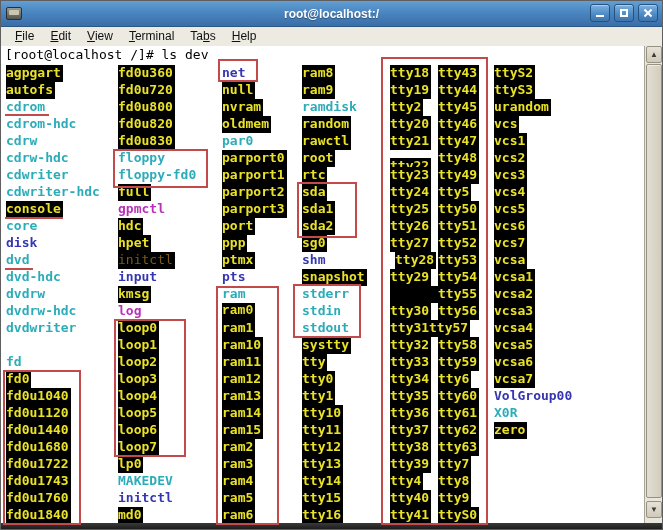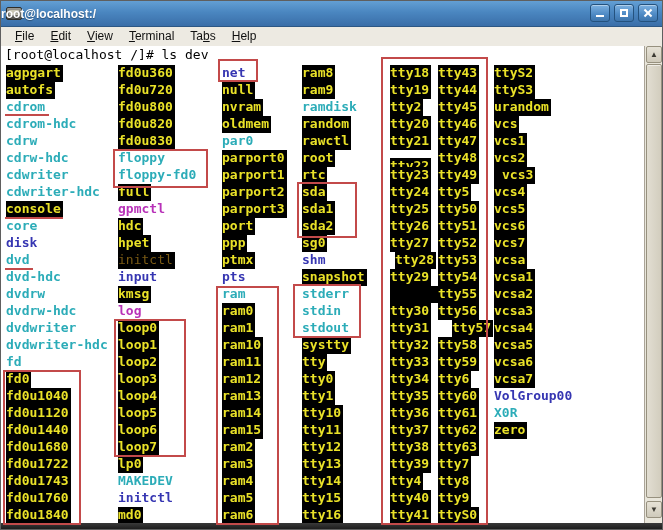--- a/index.html
+++ b/index.html
@@ -21,21 +21,21 @@
   .win-icon {
     width:16px; height:13px; margin-left:5px; border-radius:2px;
     background:linear-gradient(#9a9a94,#55544e);
     border:1px solid #2e2e2a; position:relative;
   }
   .win-icon::after{
     content:""; position:absolute; left:2px; top:2px; right:2px; bottom:4px;
     background:#c9c6b4; border-radius:1px;
   }
   .win-title {
-    position:absolute; left:0; right:0; 
+    position:absolute; left:0; right:0; text-align:center;
     color:#ffffff; font-size:12px; font-weight:bold;
     text-shadow:0 1px 1px rgba(0,0,0,.35); pointer-events:none;
   }
   .tb-controls { position:absolute; right:4px; top:3px; display:flex; gap:4px; }
   .tb-btn {
     width:20px; height:18px; border-radius:3px; cursor:default;
     background:linear-gradient(#7db1e0 0%, #4d89c4 60%, #3d74ab 100%);
     border:1px solid #24527e; position:relative;
     box-shadow:inset 0 1px 0 rgba(255,255,255,.4);
   }
@@ -150,21 +150,20 @@
       <span class="entry e-link" style="left: 5px; top: 121px;">cdwriter</span>
       <span class="entry e-link" style="left: 5px; top: 138px;">cdwriter-hdc</span>
       <span class="entry e-dev" style="left: 5px; top: 155px;">console</span>
       <span class="entry e-link" style="left: 5px; top: 172px;">core</span>
       <span class="entry e-dir" style="left: 5px; top: 189px;">disk</span>
       <span class="entry e-link" style="left: 5px; top: 206px;">dvd</span>
       <span class="entry e-link" style="left: 5px; top: 223px;">dvd-hdc</span>
       <span class="entry e-link" style="left: 5px; top: 240px;">dvdrw</span>
       <span class="entry e-link" style="left: 5px; top: 257px;">dvdrw-hdc</span>
       <span class="entry e-link" style="left: 5px; top: 274px;">dvdwriter</span>
-      <span class="entry e-link" style="left: 5px; top: 291px;">dvdwriter-hdc</span>
       <span class="entry e-link" style="left: 5px; top: 308px;">fd</span>
       <span class="entry e-dev" style="left: 5px; top: 325px;">fd0</span>
       <span class="entry e-dev" style="left: 5px; top: 342px;">fd0u1040</span>
       <span class="entry e-dev" style="left: 5px; top: 359px;">fd0u1120</span>
       <span class="entry e-dev" style="left: 5px; top: 376px;">fd0u1440</span>
       <span class="entry e-dev" style="left: 5px; top: 393px;">fd0u1680</span>
       <span class="entry e-dev" style="left: 5px; top: 410px;">fd0u1722</span>
       <span class="entry e-dev" style="left: 5px; top: 427px;">fd0u1743</span>
       <span class="entry e-dev" style="left: 5px; top: 444px;">fd0u1760</span>
       <span class="entry e-dev" style="left: 5px; top: 461px;">fd0u1840</span>
@@ -202,21 +201,21 @@
       <span class="entry e-link" style="left: 221px; top: 87px;">par0</span>
       <span class="entry e-dev" style="left: 221px; top: 104px;">parport0</span>
       <span class="entry e-dev" style="left: 221px; top: 121px;">parport1</span>
       <span class="entry e-dev" style="left: 221px; top: 138px;">parport2</span>
       <span class="entry e-dev" style="left: 221px; top: 155px;">parport3</span>
       <span class="entry e-dev" style="left: 221px; top: 172px;">port</span>
       <span class="entry e-dev" style="left: 221px; top: 189px;">ppp</span>
       <span class="entry e-dev" style="left: 221px; top: 206px;">ptmx</span>
       <span class="entry e-dir" style="left: 221px; top: 223px;">pts</span>
       <span class="entry e-link" style="left: 221px; top: 240px;">ram</span>
-      <span class="entry e-dev" style="left: 221px; top: 257px;">ram0</span>
+      <span class="entry e-dev" style="left: 221px; top: 257px; font-family: Liberation Mono, monospace;">ram0</span>
       <span class="entry e-dev" style="left: 221px; top: 274px;">ram1</span>
       <span class="entry e-dev" style="left: 221px; top: 291px;">ram10</span>
       <span class="entry e-dev" style="left: 221px; top: 308px;">ram11</span>
       <span class="entry e-dev" style="left: 221px; top: 325px;">ram12</span>
       <span class="entry e-dev" style="left: 221px; top: 342px;">ram13</span>
       <span class="entry e-dev" style="left: 221px; top: 359px;">ram14</span>
       <span class="entry e-dev" style="left: 221px; top: 376px;">ram15</span>
       <span class="entry e-dev" style="left: 221px; top: 393px;">ram2</span>
       <span class="entry e-dev" style="left: 221px; top: 410px;">ram3</span>
       <span class="entry e-dev" style="left: 221px; top: 427px;">ram4</span>
@@ -284,39 +283,39 @@
       <span class="entry e-dev" style="left: 437px; top: 104px;">tty48</span>
       <span class="entry e-dev" style="left: 437px; top: 121px;">tty49</span>
       <span class="entry e-dev" style="left: 437px; top: 138px;">tty5</span>
       <span class="entry e-dev" style="left: 437px; top: 155px;">tty50</span>
       <span class="entry e-dev" style="left: 437px; top: 172px;">tty51</span>
       <span class="entry e-dev" style="left: 437px; top: 189px;">tty52</span>
       <span class="entry e-dev" style="left: 437px; top: 206px;">tty53</span>
       <span class="entry e-dev" style="left: 437px; top: 223px;">tty54</span>
       <span class="entry e-dev" style="left: 437px; top: 240px;">tty55</span>
       <span class="entry e-dev" style="left: 437px; top: 257px;">tty56</span>
-      <span class="entry e-dev" style="left: 451px; top: 274px;">tty57</span>
+      <span class="entry e-dev" style="left: 428px; top: 274px;">tty57</span>
       <span class="entry e-dev" style="left: 437px; top: 291px; text-align: right;">tty58</span>
       <span class="entry e-dev" style="left: 437px; top: 308px;">tty59</span>
       <span class="entry e-dev" style="left: 437px; top: 325px;">tty6</span>
       <span class="entry e-dev" style="left: 437px; top: 342px;">tty60</span>
       <span class="entry e-dev" style="left: 437px; top: 359px;">tty61</span>
       <span class="entry e-dev" style="left: 437px; top: 376px;">tty62</span>
       <span class="entry e-dev" style="left: 437px; top: 393px;">tty63</span>
       <span class="entry e-dev" style="left: 437px; top: 410px;">tty7</span>
       <span class="entry e-dev" style="left: 437px; top: 427px;">tty8</span>
       <span class="entry e-dev" style="left: 437px; top: 444px;">tty9</span>
       <span class="entry e-dev" style="left: 437px; top: 461px;">ttyS0</span>
       <span class="entry e-dev" style="left: 493px; top: 19px;">ttyS2</span>
       <span class="entry e-dev" style="left: 493px; top: 36px;">ttyS3</span>
       <span class="entry e-dev" style="left: 493px; top: 53px;">urandom</span>
       <span class="entry e-dev" style="left: 493px; top: 70px;">vcs</span>
       <span class="entry e-dev" style="left: 493px; top: 87px;">vcs1</span>
       <span class="entry e-dev" style="left: 493px; top: 104px;">vcs2</span>
-      <span class="entry e-dev" style="left: 493px; top: 121px; padding-left: 8px;">vcs3</span>
+      <span class="entry e-dev" style="left: 493px; top: 121px;">vcs3</span>
       <span class="entry e-dev" style="left: 493px; top: 138px;">vcs4</span>
       <span class="entry e-dev" style="left: 493px; top: 155px;">vcs5</span>
       <span class="entry e-dev" style="left: 493px; top: 172px;">vcs6</span>
       <span class="entry e-dev" style="left: 493px; top: 189px;">vcs7</span>
       <span class="entry e-dev" style="left: 493px; top: 206px;">vcsa</span>
       <span class="entry e-dev" style="left: 493px; top: 223px;">vcsa1</span>
       <span class="entry e-dev" style="left: 493px; top: 240px;">vcsa2</span>
       <span class="entry e-dev" style="left: 493px; top: 257px;">vcsa3</span>
       <span class="entry e-dev" style="left: 493px; top: 274px;">vcsa4</span>
       <span class="entry e-dev" style="left: 493px; top: 291px;">vcsa5</span>

